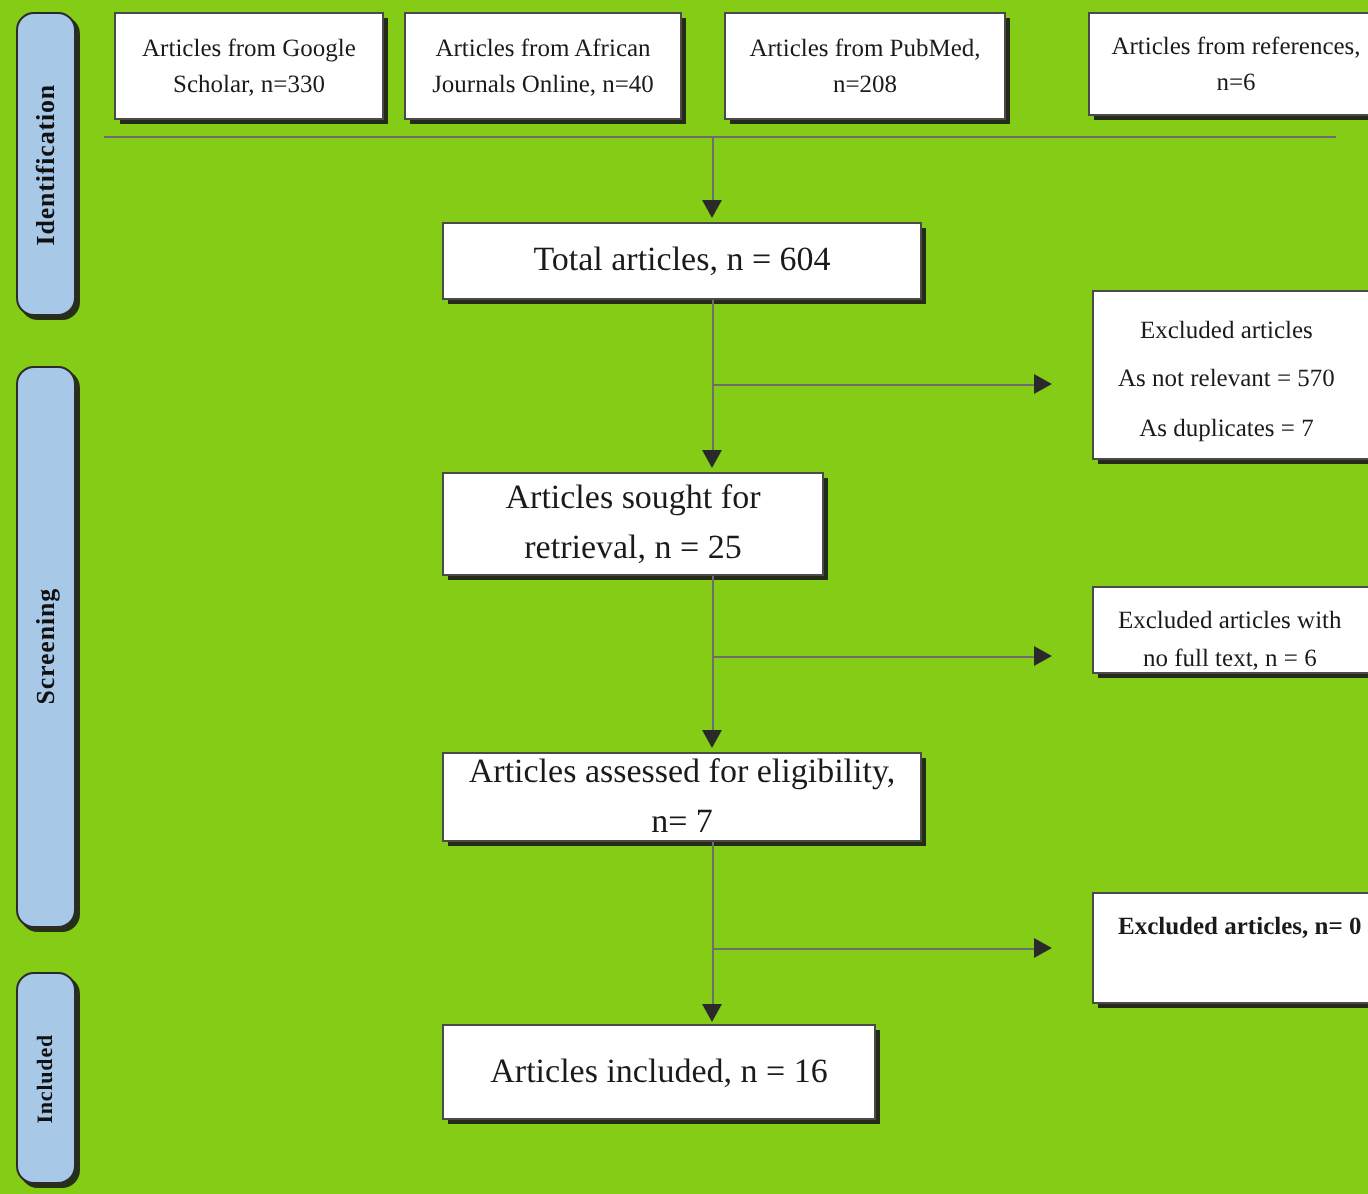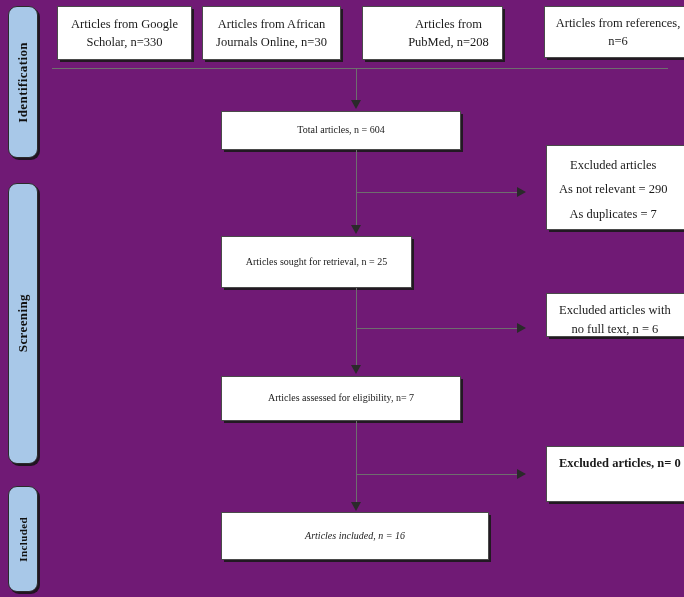--- a/index.html
+++ b/index.html
@@ -9,21 +9,21 @@
   }
   body {
     font-family: "Liberation Serif", "DejaVu Serif", serif;
     color: #1a1a1a;
   }
   #diagram {
     position: relative;
     width: 684px;
     height: 597px;
     overflow: hidden;
-    background: #701a75;
+    background: #84cc16;
   }
   
   .stage-band {
     position: absolute;
     background: #a8c8e8;
     border: 1px solid #2b2b2b;
     border-radius: 9px;
     box-shadow: 2px 2px 0 rgba(20,20,20,0.85);
     display: flex;
     align-items: center;
@@ -60,21 +60,21 @@
     text-align: center;
     padding-left: 12px;
     margin-left: 20px;
   }
   .node.left-align .node-text { line-height: 1.95; }
   .node.top-align {
     align-items: flex-start;
     padding-top: 7px;
   }
   .source-box .node-text { font-size: 12.5px; }
-  .main-box .node-text { font-size: 10px; }
+  .main-box .node-text { font-size: 17px; }
   .excl-box .node-text { font-size: 12.5px; }
 
   
   .hline {
     position: absolute;
     height: 0;
     border-top: 1px solid #6e6e6e;
   }
   .vline {
     position: absolute;
@@ -111,24 +111,24 @@
 
   <div class="stage-band" style="left:8px; top:486px; width:28px; height:104px;">
     <span class="stage-label" style="font-size:11px;">Included</span>
   </div>
 
   <div class="node source-box" style="left:57px; top:6px; width:135px; height:54px;">
     <span class="node-text">Articles from Google Scholar, n=330</span>
   </div>
 
   <div class="node source-box" style="left:202px; top:6px; width:139px; height:54px;">
-    <span class="node-text">Articles from African Journals Online, n=30</span>
+    <span class="node-text">Articles from African Journals Online, n=40</span>
   </div>
 
-  <div class="node source-box" style="left:362px; top:6px; width:141px; height:54px;padding-left:40px;">
+  <div class="node source-box" style="left:362px; top:6px; width:141px; height:54px;">
     <span class="node-text">Articles from PubMed, n=208</span>
   </div>
 
   <div class="node source-box" style="left:544px; top:6px; width:148px; height:52px;">
     <span class="node-text">Articles from references, n=6</span>
   </div>
 
   <div class="hline" style="left:52px; top:68px; width:616px;"></div>
 
   <div class="vline" style="left:356px; top:68px; height:34px;"></div>
@@ -140,21 +140,21 @@
 
   <div class="vline" style="left:356px; top:150px; height:77px;"></div>
   <div class="arrow-down" style="left:351px; top:225px;"></div>
 
   <div class="hline" style="left:356px; top:192px; width:164px;"></div>
   <div class="arrow-right" style="left:517px; top:187px;"></div>
 
   <div class="node excl-box left-align top-align" style="left:526px; top:145px; width:152px; height:85px;">
     <span class="node-text">
       <span>Excluded articles</span><br>
-      <span>As not relevant = 290</span><br>
+      <span>As not relevant = 570</span><br>
       <span>As duplicates = 7</span>
     </span>
   </div>
 
   <div class="node main-box" style="left:221px; top:236px; width:191px; height:52px;">
     <span class="node-text">Articles sought for retrieval, n = 25</span>
   </div>
 
   <div class="vline" style="left:356px; top:288px; height:79px;"></div>
   <div class="arrow-down" style="left:351px; top:365px;"></div>
@@ -178,17 +178,17 @@
 
   <div class="hline" style="left:356px; top:474px; width:164px;"></div>
   <div class="arrow-right" style="left:517px; top:469px;"></div>
 
   <div class="node excl-box left-align top-align" style="left:526px; top:446px; width:166px; height:56px;font-weight:bold;">
     <span class="node-text" style="line-height:1.55;">
       <span>Excluded articles, n= 0</span>
     </span>
   </div>
 
-  <div class="node main-box" style="left:221px; top:512px; width:268px; height:48px;font-style:italic;">
+  <div class="node main-box" style="left:221px; top:512px; width:217px; height:48px;">
     <span class="node-text">Articles included, n = 16</span>
   </div>
 
 </div>
 
 </body></html>

